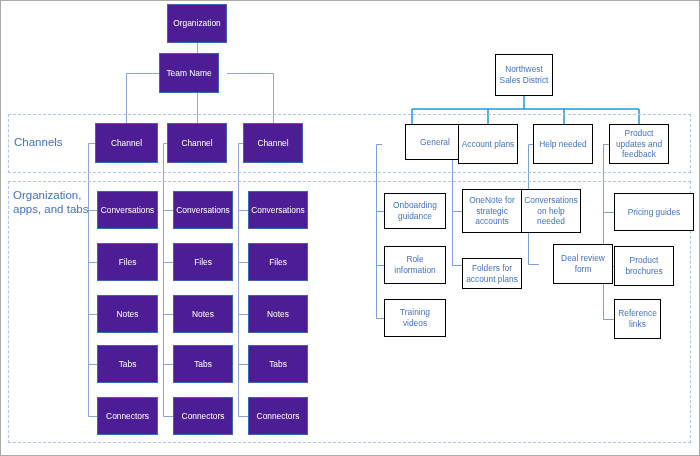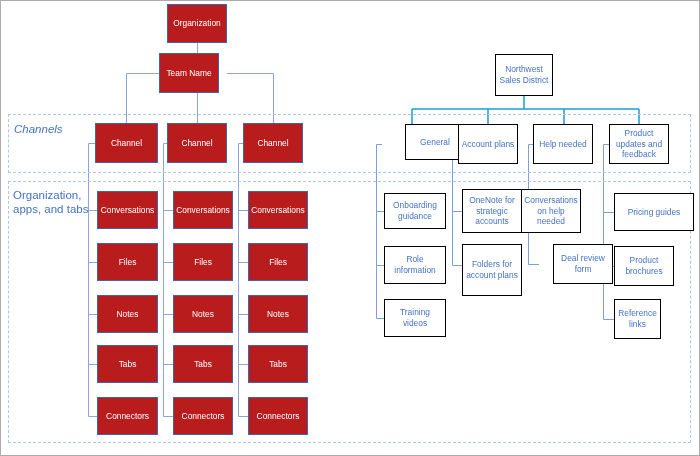--- a/index.html
+++ b/index.html
@@ -14,21 +14,21 @@
     background:transparent;
   }
   .band-label{
     position:absolute;color:#4472c4;font-size:11.5px;line-height:14px;
   }
   .node{
     position:absolute;box-sizing:border-box;display:flex;align-items:center;
     justify-content:center;text-align:center;font-size:8.4px;line-height:1.3;
   }
   .node.filled{
-    background:#b91c1c;border:1px solid #3b66b5;color:#ffffff;padding:1px;
+    background:#4c1d95;border:1px solid #3b66b5;color:#ffffff;padding:1px;
   }
   .node.outline{
     background:#ffffff;border:1px solid #000000;color:#4472c4;padding:2px;
   }
 </style>
 </head>
 <body>
 
 <div class="canvas">
 
@@ -57,21 +57,21 @@
       <path d="M381 143.5 H375.5 V317.5 M375.5 210.5 H383 M375.5 264.5 H383 M375.5 317.5 H383"></path>
       <path d="M457 143.5 H451.5 V264.5 M451.5 210.5 H461 M451.5 264.5 H461"></path>
       <path d="M532 143.5 H527.5 V263.5 M527.5 210.5 H538 M527.5 263.5 H538"></path>
       <path d="M608 143.5 H602.5 V318.5 M602.5 211.5 H613 M602.5 265.5 H613 M602.5 318.5 H613"></path>
     </g>
   </svg>
 
   <div class="band" style="left:7px;top:113px;width:683px;height:59px;"></div>
   <div class="band" style="left:7px;top:180px;width:683px;height:262px;"></div>
 
-  <div class="band-label" style="left:13px;top:121px;font-style:italic;">Channels</div>
+  <div class="band-label" style="left:13px;top:134px;">Channels</div>
   <div class="band-label" style="left:12px;top:187px;width:88px;">Organization, apps, and tabs</div>
 
   <div class="node filled" style="left:166px;top:3px;width:60px;height:39px;">Organization</div>
   <div class="node filled" style="left:158px;top:52px;width:60px;height:40px;">Team Name</div>
 
   <div class="node filled" style="left:94px;top:122px;width:63px;height:40px;">Channel</div>
   <div class="node filled" style="left:166px;top:122px;width:60px;height:40px;">Channel</div>
   <div class="node filled" style="left:242px;top:122px;width:60px;height:40px;">Channel</div>
 
   <div class="node filled" style="left:96px;top:190px;width:61px;height:38px;">Conversations</div>
@@ -97,21 +97,21 @@
   <div class="node outline" style="left:404px;top:123px;width:60px;height:36px;">General</div>
   <div class="node outline" style="left:457px;top:123px;width:60px;height:40px;">Account plans</div>
   <div class="node outline" style="left:532px;top:123px;width:60px;height:40px;">Help needed</div>
   <div class="node outline" style="left:608px;top:123px;width:60px;height:40px;">Product updates and feedback</div>
 
   <div class="node outline" style="left:383px;top:192px;width:62px;height:36px;">Onboarding guidance</div>
   <div class="node outline" style="left:383px;top:245px;width:62px;height:38px;">Role information</div>
   <div class="node outline" style="left:383px;top:298px;width:62px;height:38px;">Training videos</div>
 
   <div class="node outline" style="left:461px;top:188px;width:60px;height:44px;">OneNote for strategic accounts</div>
-  <div class="node outline" style="left:461px;top:243px;width:60px;height:52px;">Folders for account plans</div>
+  <div class="node outline" style="left:461px;top:257px;width:60px;height:31px;">Folders for account plans</div>
 
   <div class="node outline" style="left:520px;top:188px;width:60px;height:44px;">Conversations on help needed</div>
   <div class="node outline" style="left:538px;top:243px;width:60px;height:40px;margin-left:14px;">Deal review form</div>
 
   <div class="node outline" style="left:613px;top:192px;width:80px;height:38px;">Pricing guides</div>
   <div class="node outline" style="left:613px;top:245px;width:60px;height:40px;">Product brochures</div>
   <div class="node outline" style="left:613px;top:298px;width:47px;height:40px;">Reference links</div>
 
 </div>
 

